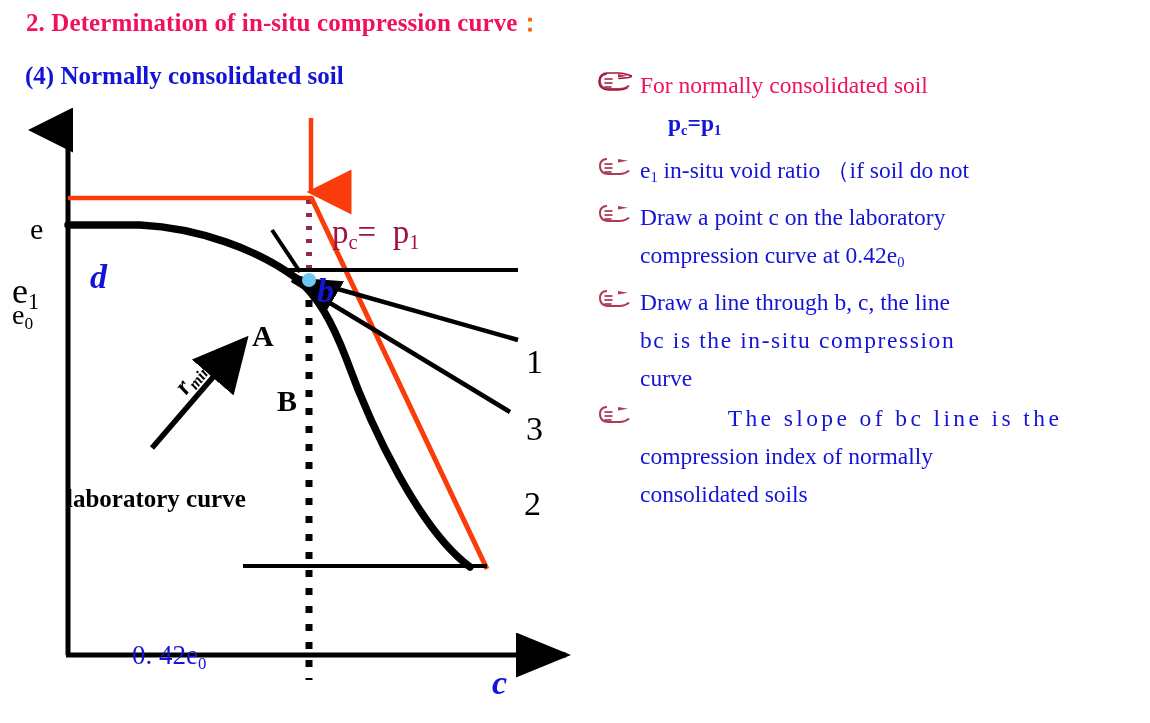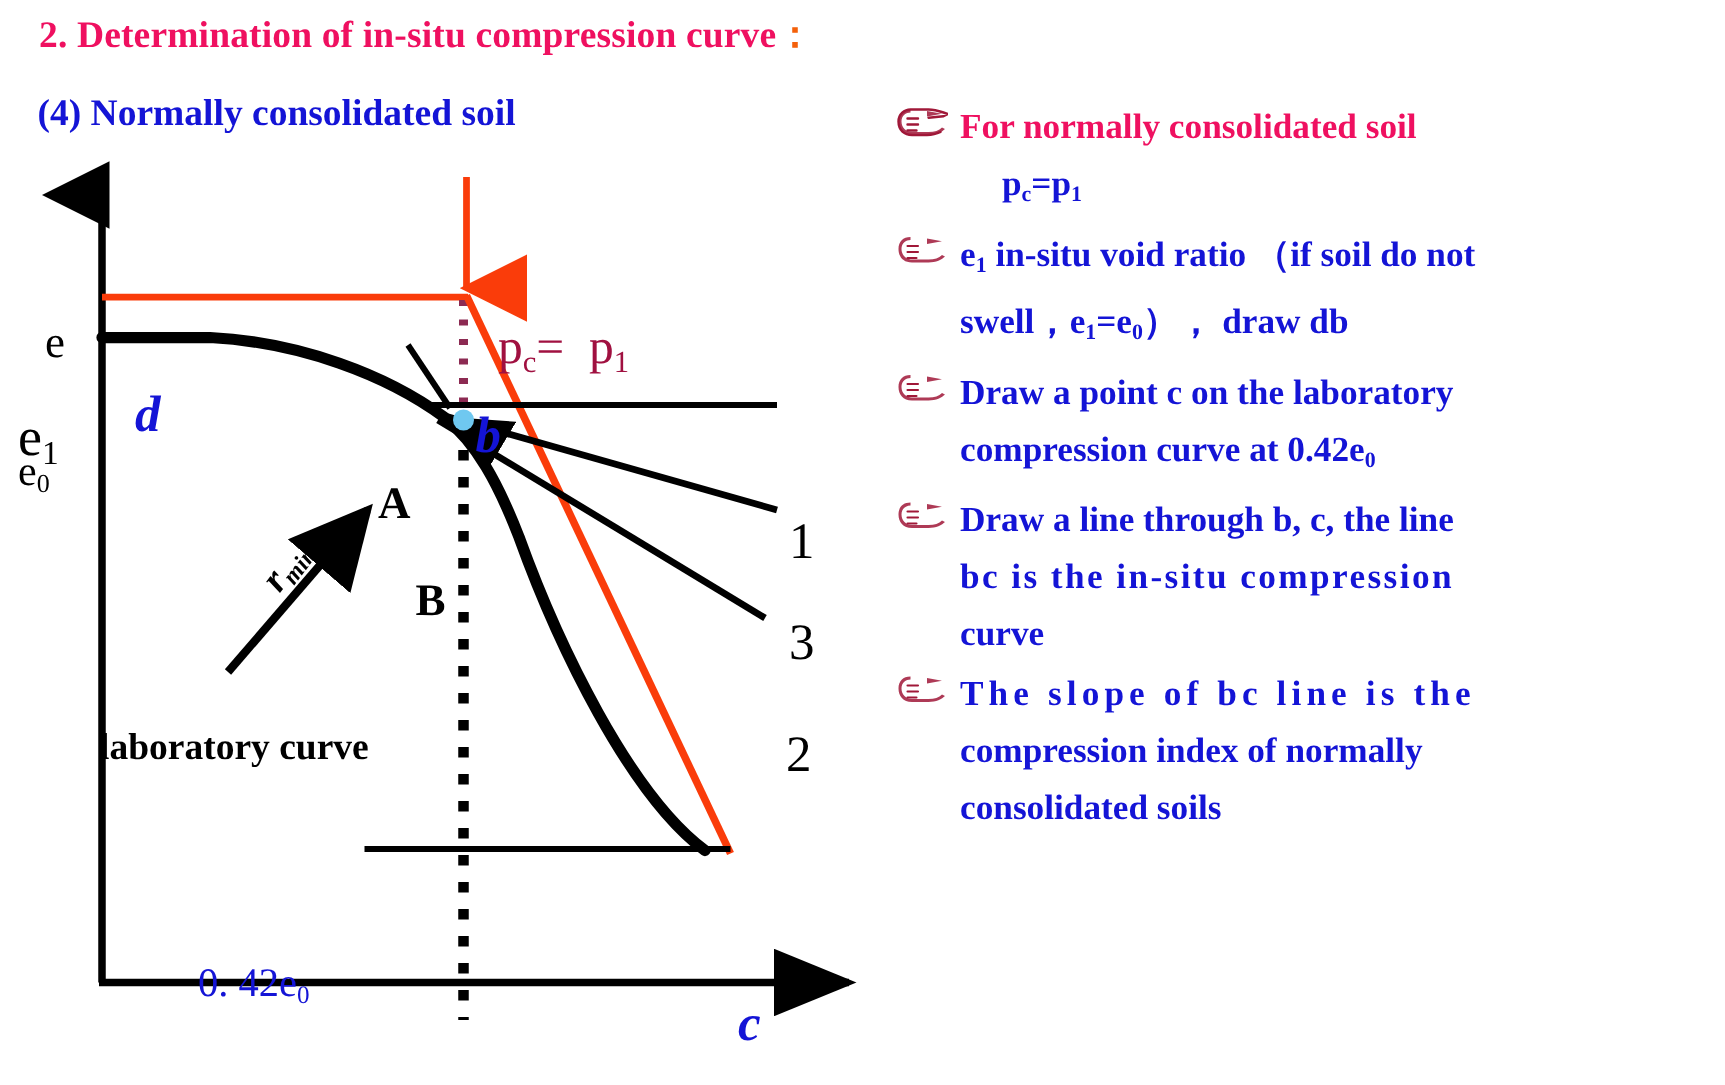--- a/index.html
+++ b/index.html
@@ -50,28 +50,28 @@
   #lab-2   {left:524px;top:385px; font-size:34px;color:#000;}
 
   
   #bullets{position:absolute;left:592px;top:66px;width:558px;}
   .bullet-row{position:relative;margin-bottom:2px;}
   .hand{
     position:absolute;left:0;top:2px;width:40px;height:30px;
   }
   .btext{
     margin-left:48px;
-    font-size:23.5px;font-weight:bold;line-height:38px;
+    font-size:23.5px;font-weight:normal;line-height:38px;
     color:#1414d6;
   }
   .btext.pinkrow{color:#ef1060;}
   .plain-row{margin-left:48px;font-size:23.5px;font-weight:bold;line-height:38px;color:#1414d6;}
   .indent{padding-left:28px;}
   .tracked{letter-spacing:1.6px;}
-  .tracked2{letter-spacing:3.4px;}
+  .tracked2{letter-spacing:3.4px;text-align:center;}
 </style>
 </head>
 <body>
 
 <div class="slide">
 
   <div id="title">
     <span>2. Determination of in-situ compression curve</span><span class="colon">：</span>
   </div>
 
@@ -162,21 +162,20 @@
 
     <div class="bullet-row">
       <span class="hand">
         <svg width="40" height="30" viewBox="0 0 40 30">
           <path d="M15 5 c-5 0-8 3-8 8 0 5 3 9 9 9 l11 0 c5 0 9-2 11-4 l-2-1 c-2 2-5 3-9 3 l-11 0 c-4 0-7-3-7-7 0-4 3-6 6-6 z" fill="#a01838" opacity="0.85"></path>
           <path d="M26 6 l10 1.8 -10 1.8 z" fill="#a01838" opacity="0.85"></path>
           <path d="M13 11 l7 0 M13 15 l7 0 M13 19 l6 0" fill="none" stroke="#a01838" stroke-width="1.4" stroke-linecap="round"></path>
         </svg>
       </span>
       <div class="btext">e<span class="sub">1</span><span> in-situ void ratio （if soil do not</span></div>
-      <div class="btext"><span>swell，</span>e<span class="sub">1</span>=e<span class="sub">0</span><span>）， draw db</span></div>
     </div>
 
     <div class="bullet-row">
       <span class="hand">
         <svg width="40" height="30" viewBox="0 0 40 30">
           <path d="M15 5 c-5 0-8 3-8 8 0 5 3 9 9 9 l11 0 c5 0 9-2 11-4 l-2-1 c-2 2-5 3-9 3 l-11 0 c-4 0-7-3-7-7 0-4 3-6 6-6 z" fill="#a01838" opacity="0.85"></path>
           <path d="M26 6 l10 1.8 -10 1.8 z" fill="#a01838" opacity="0.85"></path>
           <path d="M13 11 l7 0 M13 15 l7 0 M13 19 l6 0" fill="none" stroke="#a01838" stroke-width="1.4" stroke-linecap="round"></path>
         </svg>
       </span>

